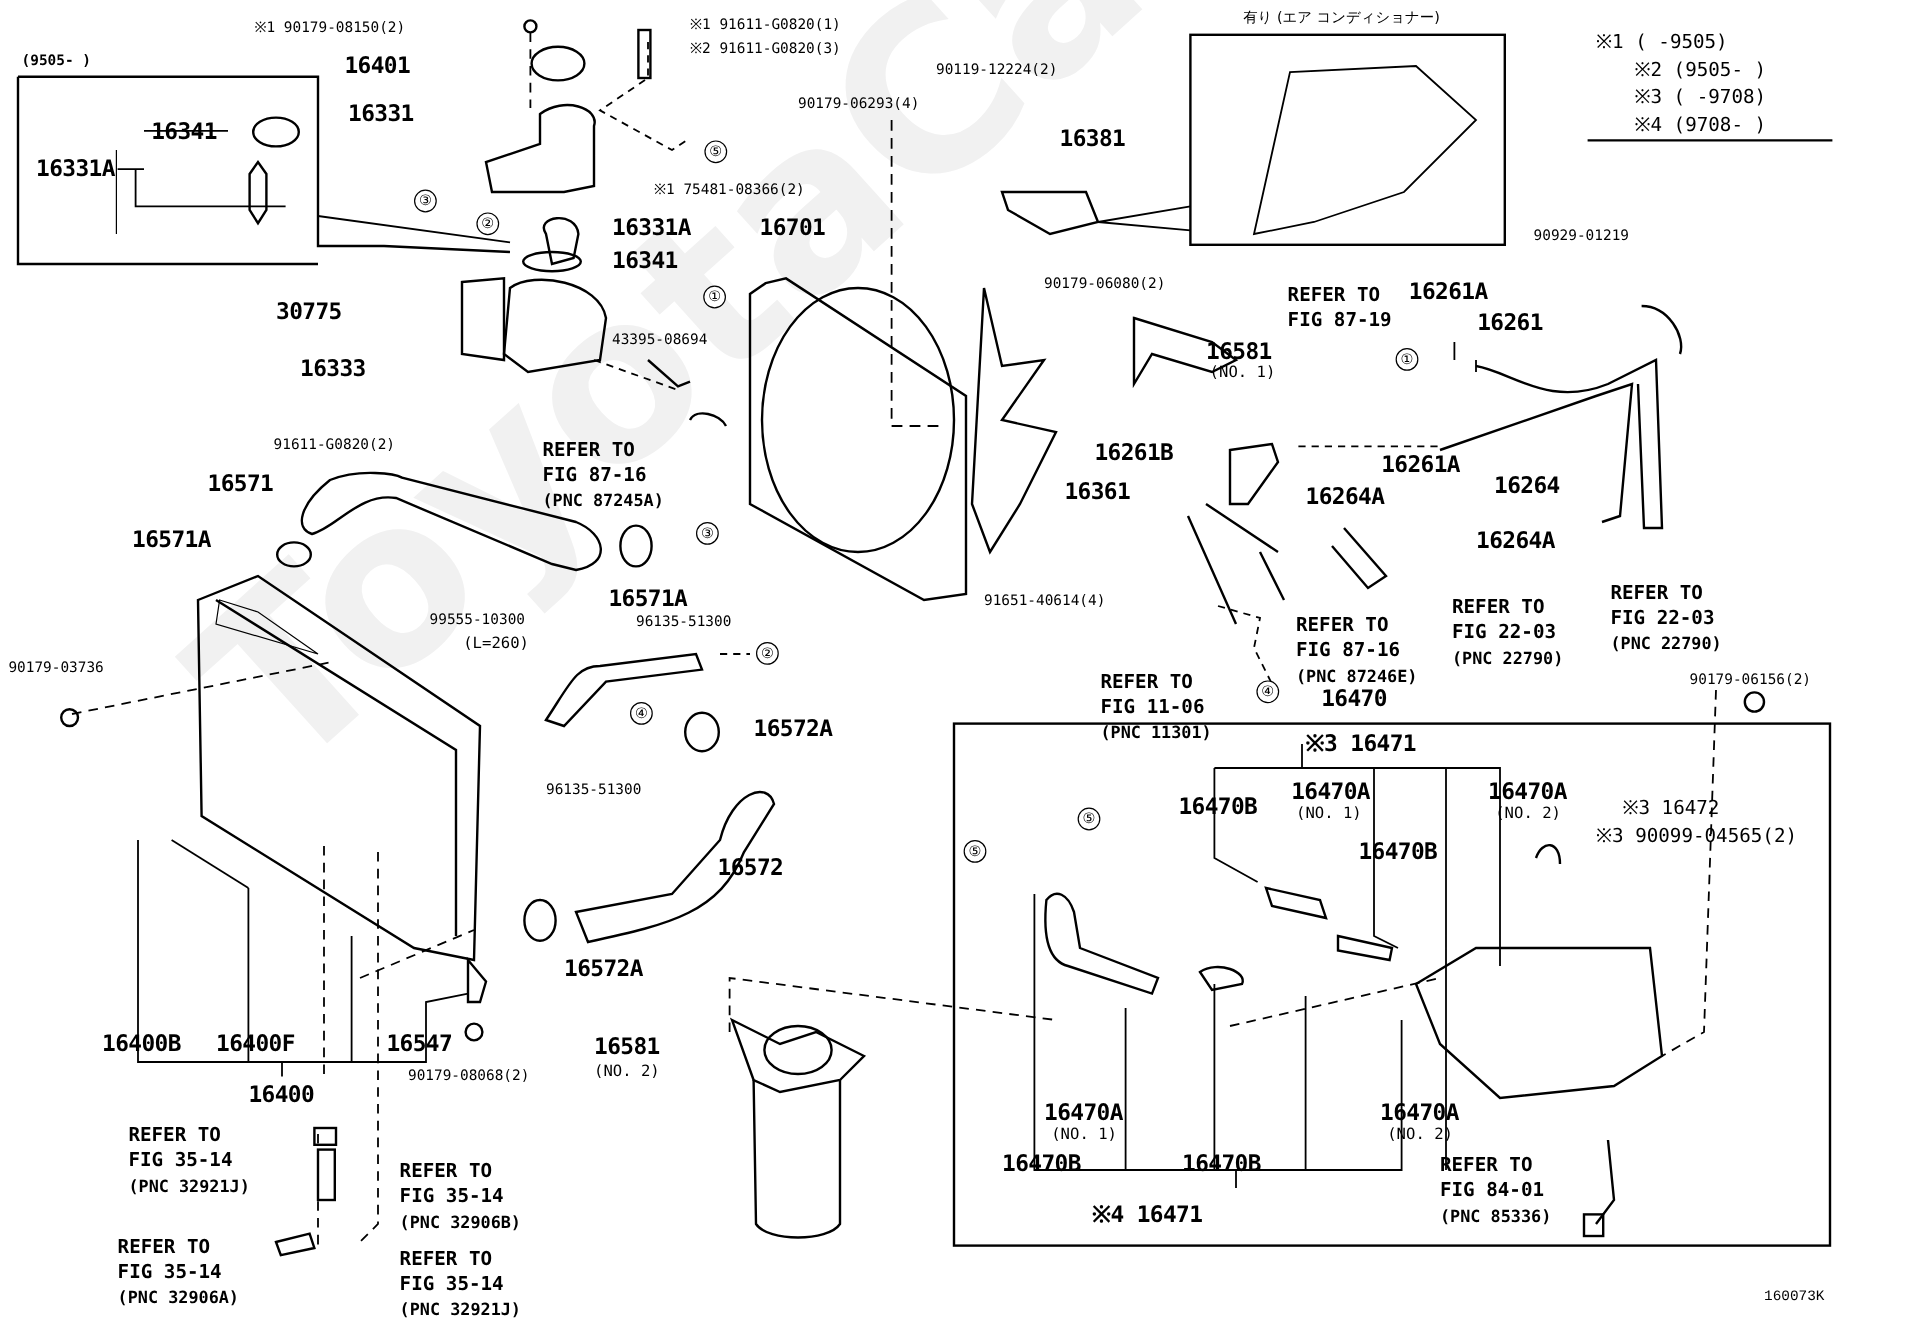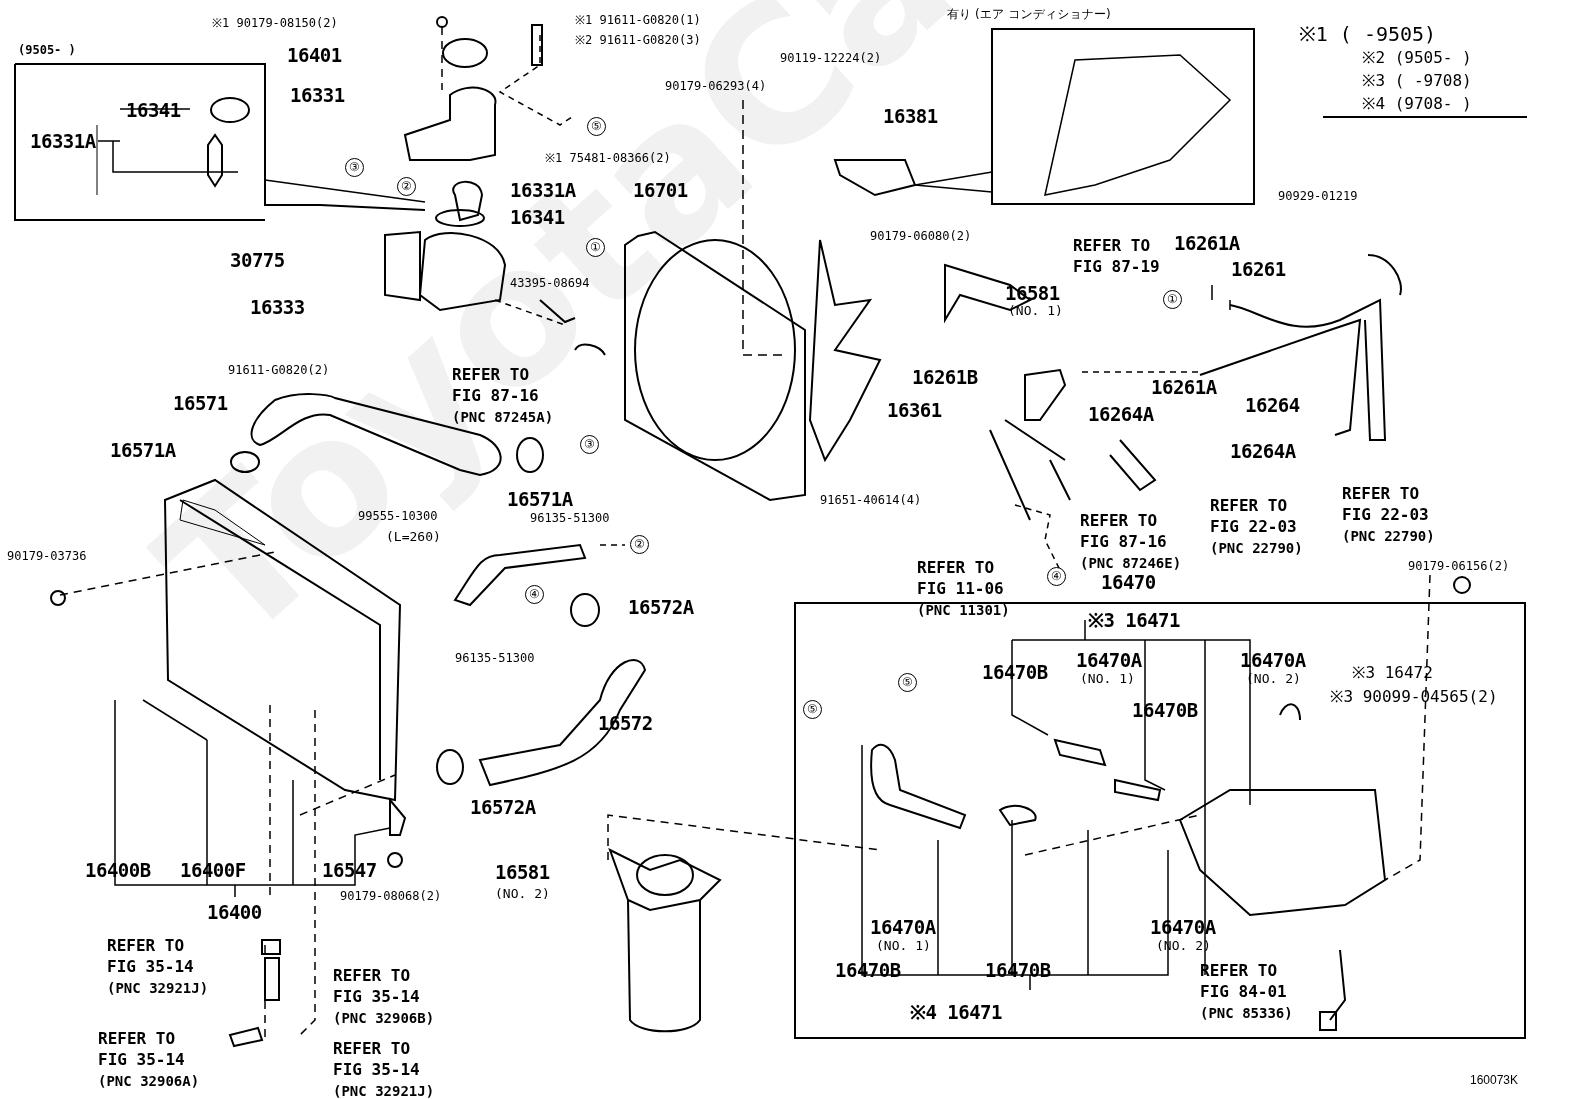--- a/index.html
+++ b/index.html
@@ -112,29 +112,29 @@
   <path d="M1000 810 C1015 800 1040 810 1035 820 L1010 825 Z"></path>
   <path d="M1025 855 L1200 815" stroke-dasharray="8 6" stroke-width="1.5"></path>
 
   <path d="M1012 640 V715 L1048 735 M1012 640 H1250 V700 M1085 640 V620 M1145 640 V780 L1165 790 M1205 640 V975 M1250 700 V805" stroke-width="1.5"></path>
   <path d="M862 745 V975 H1168 V960 M938 840 V975 M1012 820 V975 M1088 830 V975 M1168 850 V975 M1030 975 V990" stroke-width="1.5"></path>
 
   <path d="M97 160 V125 M97 195 V160" stroke-width="1"></path>
   <path d="M1212 285 V300 M1230 300 L1230 310" stroke-width="1.5"></path>
 </svg>
 
-<div class="sm" style="left:1299px;top:26px;font-size:20px"><span>※1</span> <span>(      -9505)</span></div>
+<div class="sm" style="left:1330px;top:26px;font-size:16px"><span>※1</span> <span>(      -9505)</span></div>
 <div class="sm" style="left:1362px;top:49px;font-size:16px"><span>※2</span> <span>(9505-      )</span></div>
 <div class="sm" style="left:1362px;top:72px;font-size:16px"><span>※3</span> <span>(      -9708)</span></div>
 <div class="sm" style="left:1362px;top:95px;font-size:16px"><span>※4</span> <span>(9708-      )</span></div>
 
 <div class="sm" style="left:18px;top:42px;font-weight:bold">(9505-      )</div>
 <div class="lbl" style="left:30px;top:131px">16331A</div>
 <div class="lbl" style="left:126px;top:100px">16341</div>
-<div class="sm" style="left:947px;top:6px;font-family:'DejaVu Sans',sans-serif">有り (エア コンディショナー)</div>
+<div class="sm" style="left:1036px;top:6px;font-family:'DejaVu Sans',sans-serif">有り (エア コンディショナー)</div>
 <div class="ref" style="left:1073px;top:215px">REFER TO
 FIG 87-19</div>
 
 <div class="sm" style="left:212px;top:15px">※1 90179-08150(2)</div>
 <div class="sm" style="left:575px;top:12px">※1 91611-G0820(1)</div>
 <div class="sm" style="left:575px;top:32px">※2 91611-G0820(3)</div>
 <div class="lbl" style="left:287px;top:45px">16401</div>
 <div class="lbl" style="left:290px;top:85px">16331</div>
 <div class="sm" style="left:545px;top:150px">※1 75481-08366(2)</div>
 <div class="lbl" style="left:510px;top:180px">16331A</div>
@@ -223,13 +223,13 @@
 <div class="circ" style="left:397px;top:177px">②</div>
 <div class="circ" style="left:586px;top:238px">①</div>
 <div class="circ" style="left:580px;top:435px">③</div>
 <div class="circ" style="left:630px;top:535px">②</div>
 <div class="circ" style="left:525px;top:585px">④</div>
 <div class="circ" style="left:1047px;top:567px">④</div>
 <div class="circ" style="left:1163px;top:290px">①</div>
 <div class="circ" style="left:898px;top:673px">⑤</div>
 <div class="circ" style="left:803px;top:700px">⑤</div>
 
-<div class="sm" style="left:1470px;top:1072px;font-family:Liberation Sans, sans-serif">160073K</div>
+<div class="sm" style="left:1470px;top:1072px;font-family:Liberation Mono, monospace">160073K</div>
 
 </body></html>

